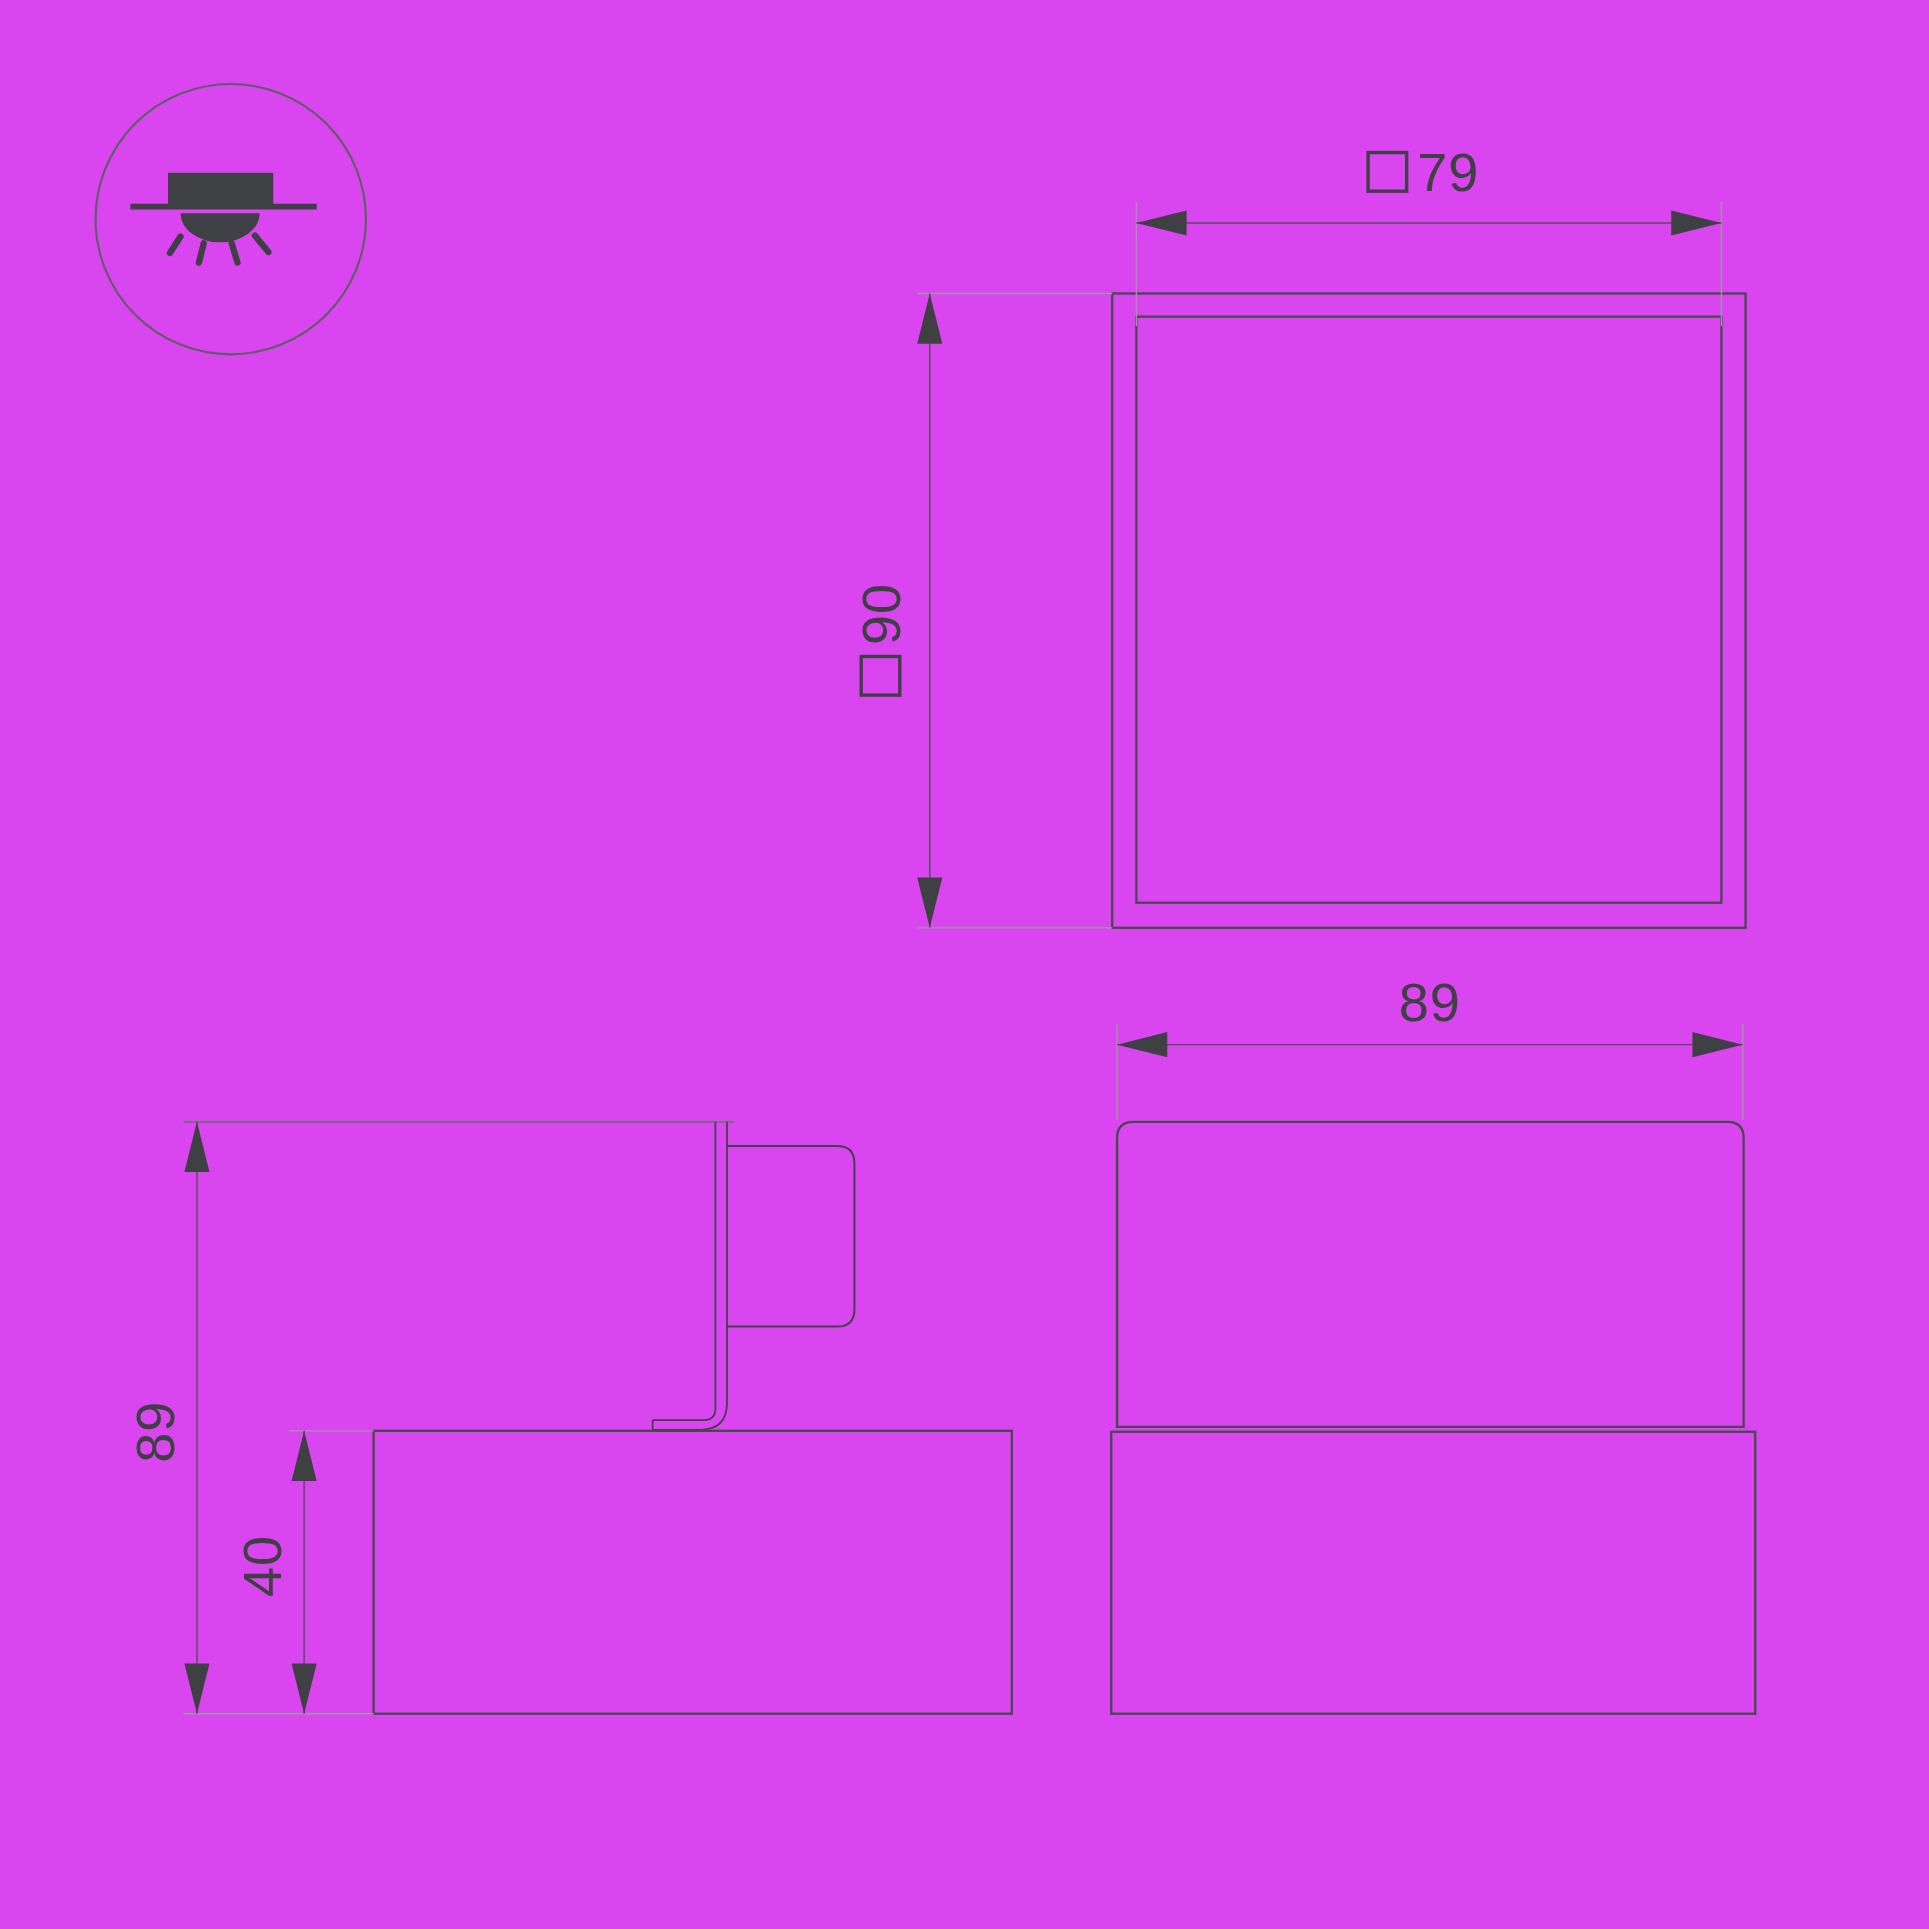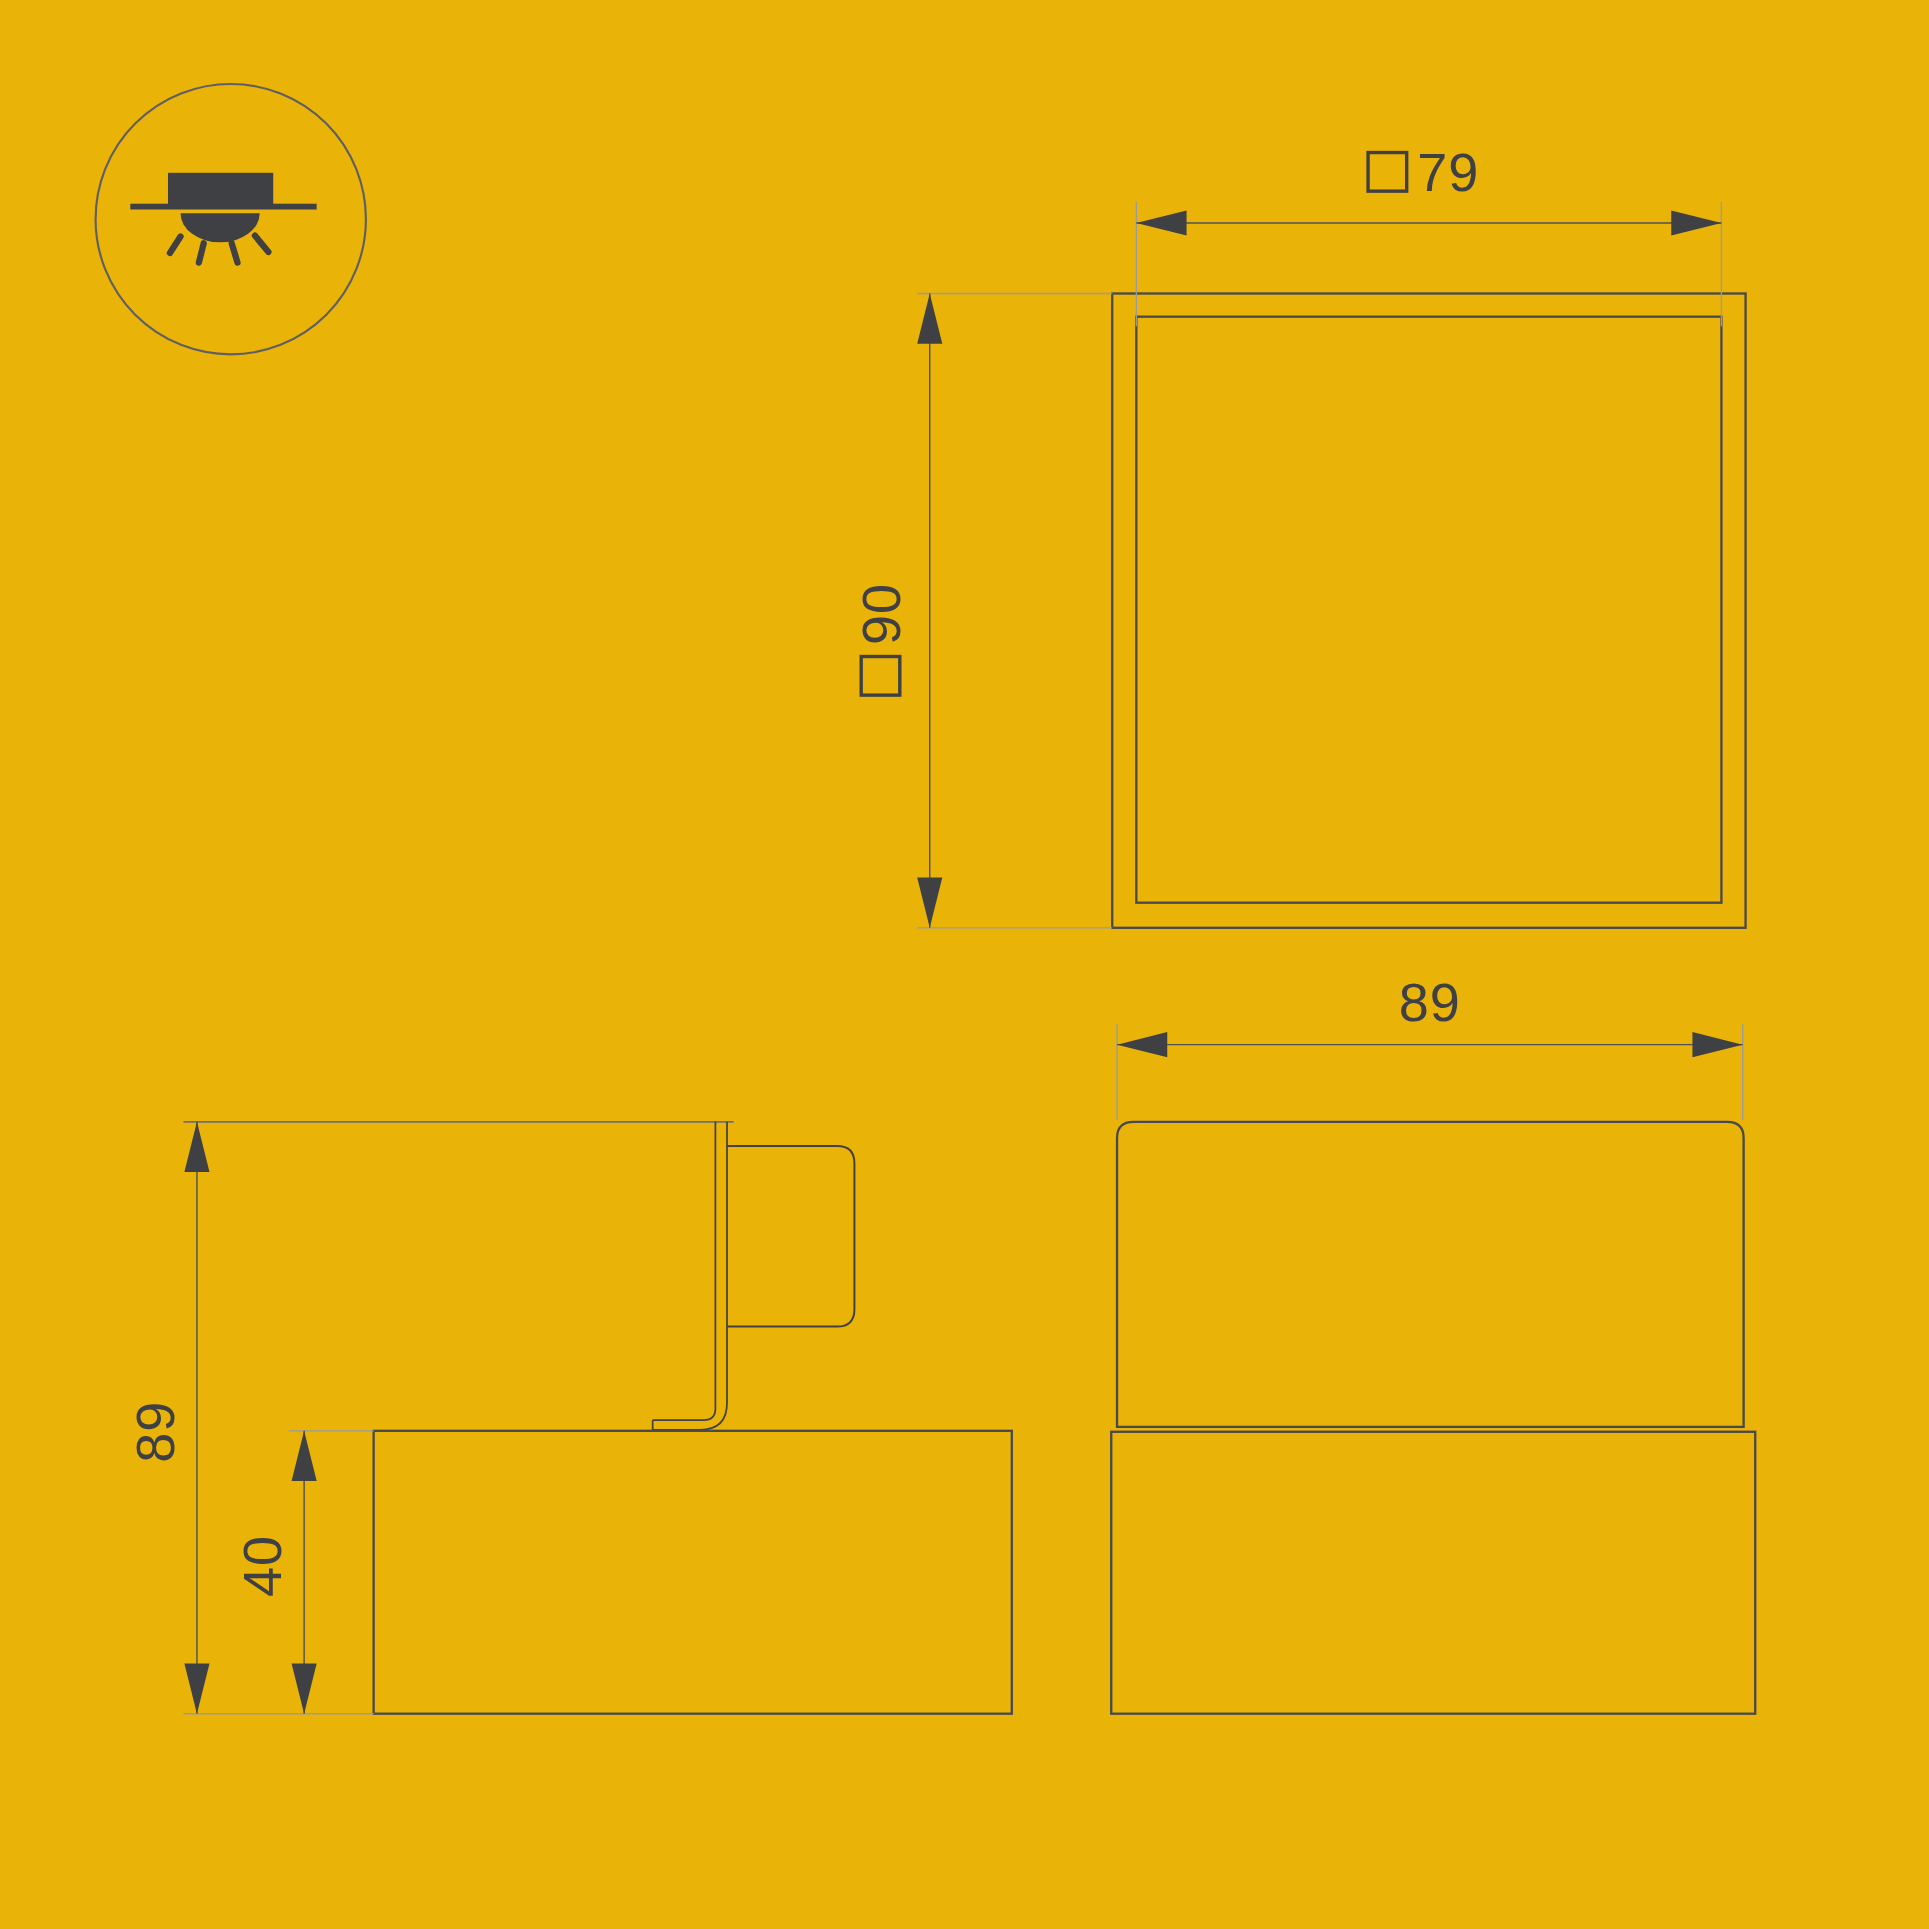--- a/index.html
+++ b/index.html
@@ -1,19 +1,19 @@
 <!DOCTYPE html>
 <html><head>
 <meta charset="utf-8">
 <style>
   html,body{margin:0;padding:0;background:#ffffff;}
   .page{
     position:relative;
     width:1929px;height:1929px;
-    background:#eab308;
+    background:#d946ef;
     font-family:"Liberation Sans", sans-serif;
     overflow:hidden;
   }
   svg{position:absolute;inset:0;}
   text{
     font-family:"Liberation Sans", sans-serif;
     font-size:56px;
     fill:#3f4044;
     letter-spacing:1px;
   }

